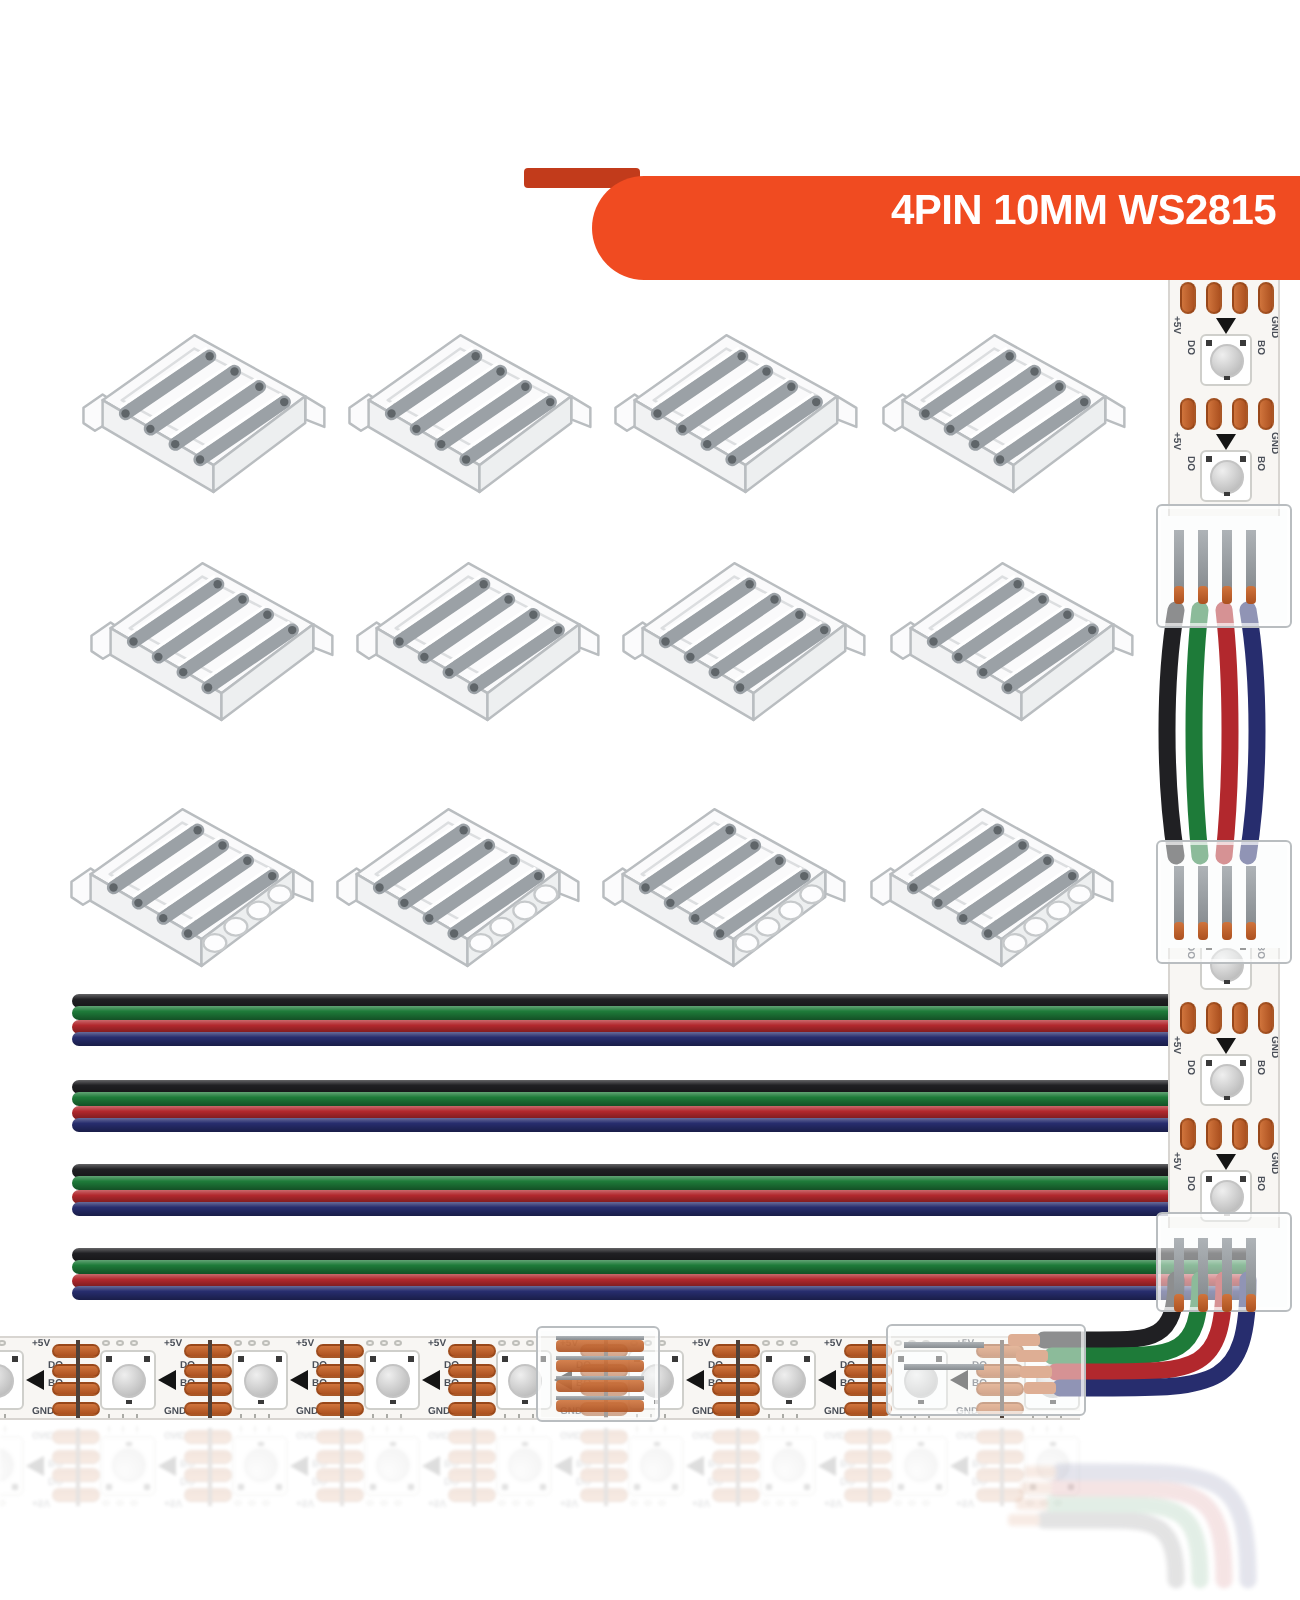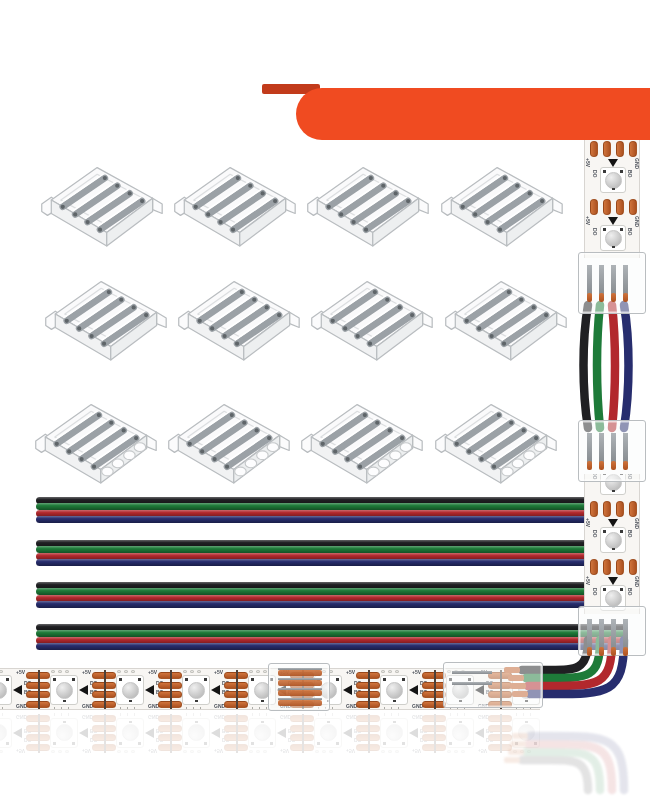--- a/index.html
+++ b/index.html
@@ -106,20 +106,21 @@
           <ellipse cx="92" cy="81.5" rx="6" ry="4.6"></ellipse>
           <ellipse cx="104" cy="73" rx="6" ry="4.6"></ellipse>
           <ellipse cx="115" cy="64.5" rx="6" ry="4.6"></ellipse>
         </g>
       </symbol>
     </defs>
   </svg>
 
   <div class="fold"></div>
   <div class="banner">
+    <div class="l1">4PIN 10MM WS2815</div>
   </div>
 
   <div id="grid">
       <div class="conn" style="left: 36px; top: 148px;"><svg width="130" height="108" viewBox="0 0 136 112">
           <use href="#conn"></use>
         </svg></div>
       <div class="conn" style="left: 169px; top: 148px;"><svg width="130" height="108" viewBox="0 0 136 112">
           <use href="#conn"></use>
         </svg></div>
       <div class="conn" style="left: 302px; top: 148px;"><svg width="130" height="108" viewBox="0 0 136 112">

